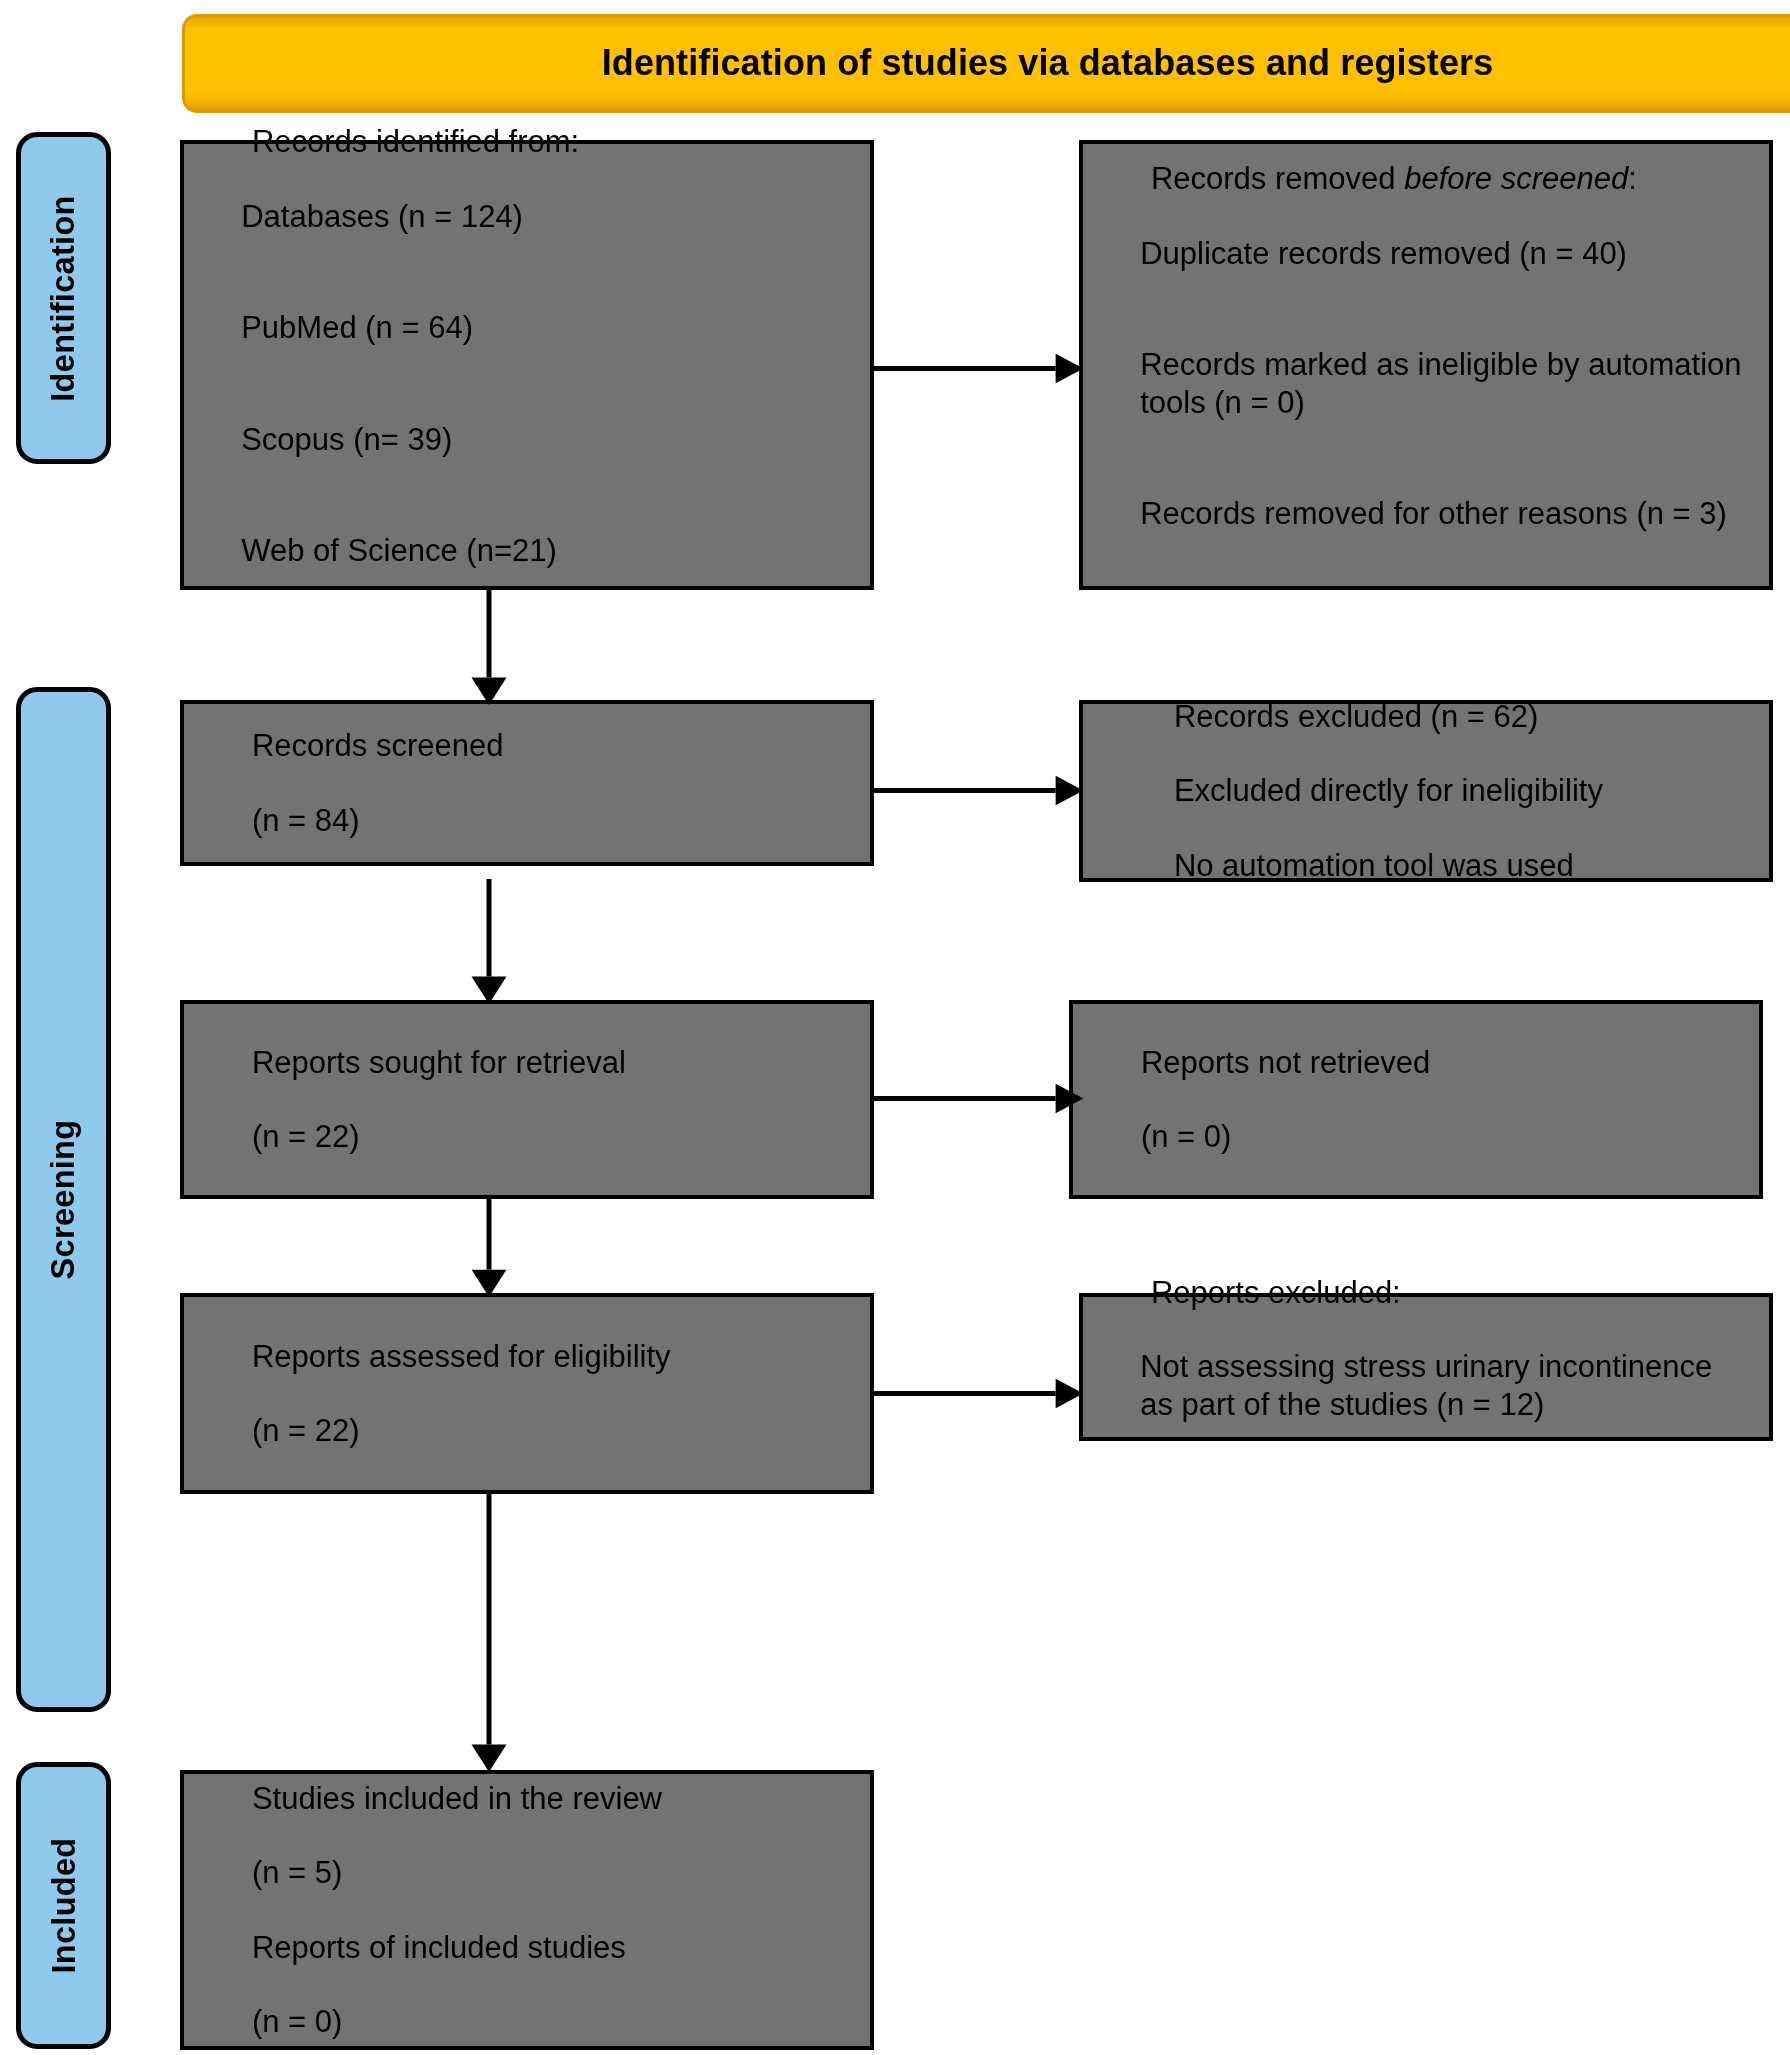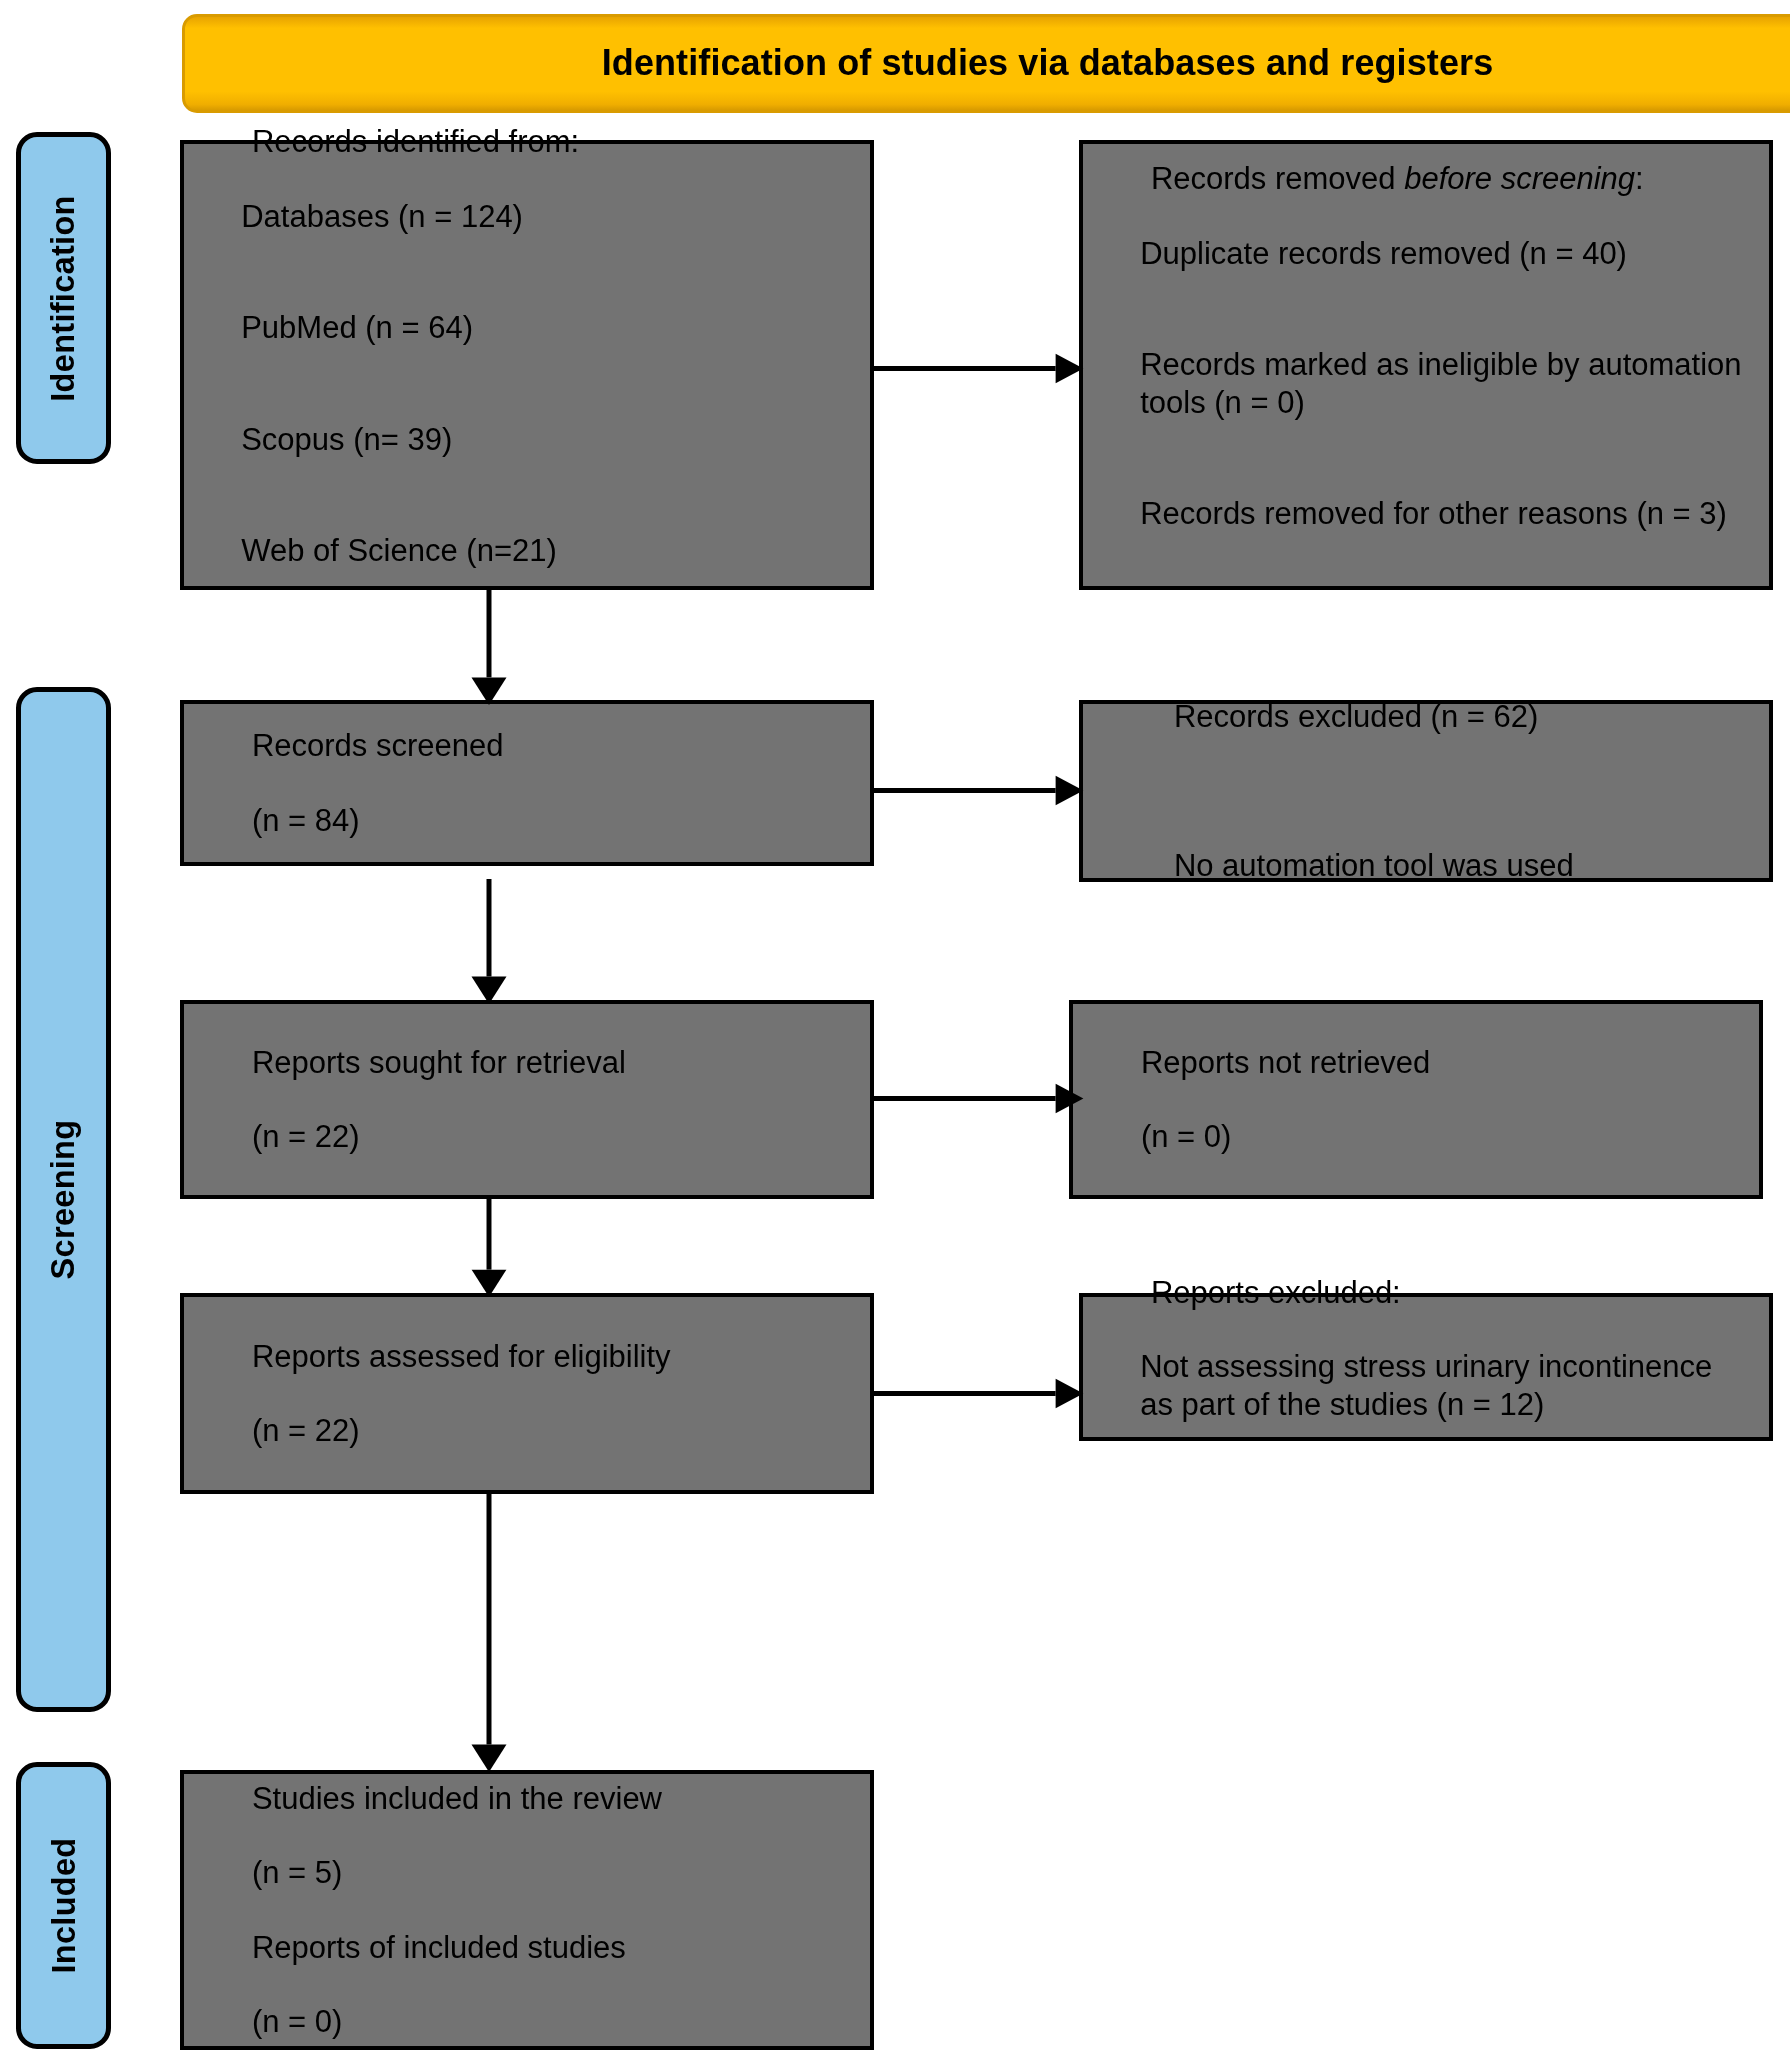--- a/index.html
+++ b/index.html
@@ -152,38 +152,38 @@
       <span>Records identified from:</span>
       <span class="ind">Databases (n = 124)</span>
       <span class="ind">PubMed (n = 64)</span>
       <span class="ind">Scopus (n= 39)</span>
       <span class="ind">Web of Science (n=21)</span>
     </div>
   </div>
 
   <div class="flow-box box-removed">
     <div class="flow-text">
-      <span><span>Records removed </span><em>before screening</em><span>:</span></span>
+      <span><span>Records removed </span><em>before screened</em><span>:</span></span>
       <span class="hang">Duplicate records removed (n = 40)</span>
       <span class="hang">Records marked as ineligible by automation tools (n = 0)</span>
       <span class="hang">Records removed for other reasons (n = 3)</span>
     </div>
   </div>
 
   <div class="flow-box box-screened">
     <div class="flow-text">
       <span>Records screened</span><br>
       <span>(n = 84)</span>
     </div>
   </div>
 
   <div class="flow-box box-excluded-1">
     <div class="flow-text">
       <span>Records excluded (n = 62)</span><br>
-      <br>
+      <span>Excluded directly for ineligibility</span><br>
       <span>No automation tool was used</span>
     </div>
   </div>
 
   <div class="flow-box box-sought">
     <div class="flow-text">
       <span>Reports sought for retrieval</span><br>
       <span>(n = 22)</span>
     </div>
   </div>

